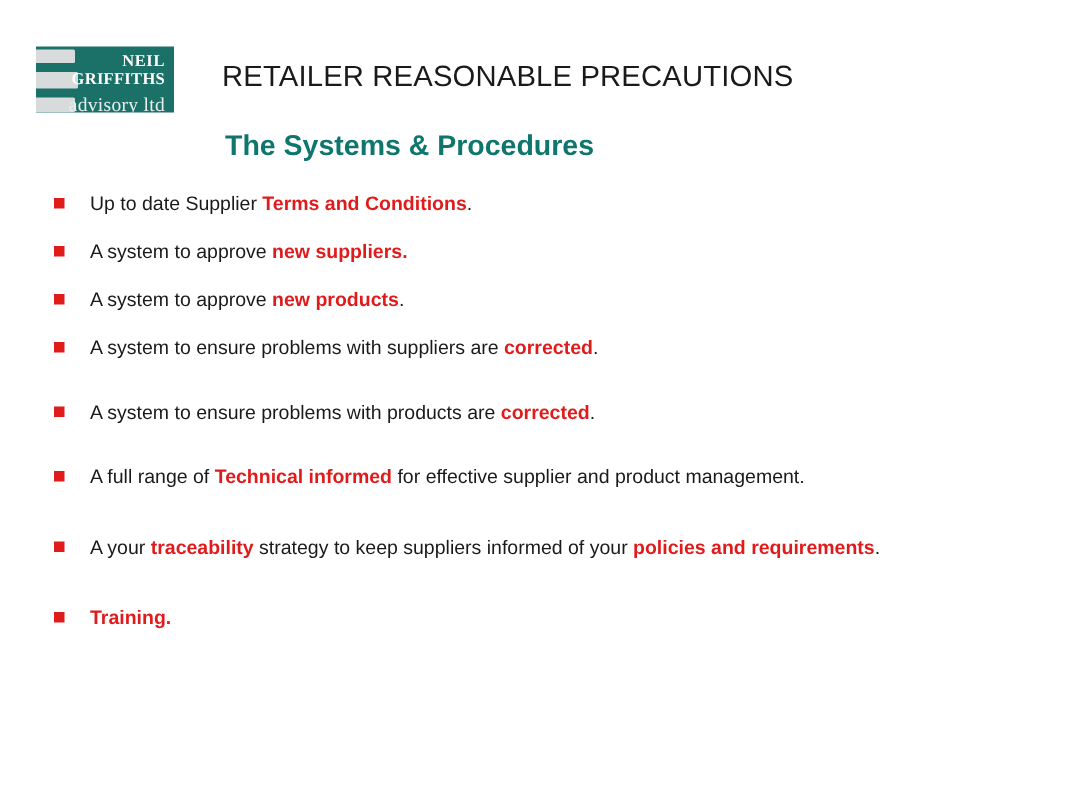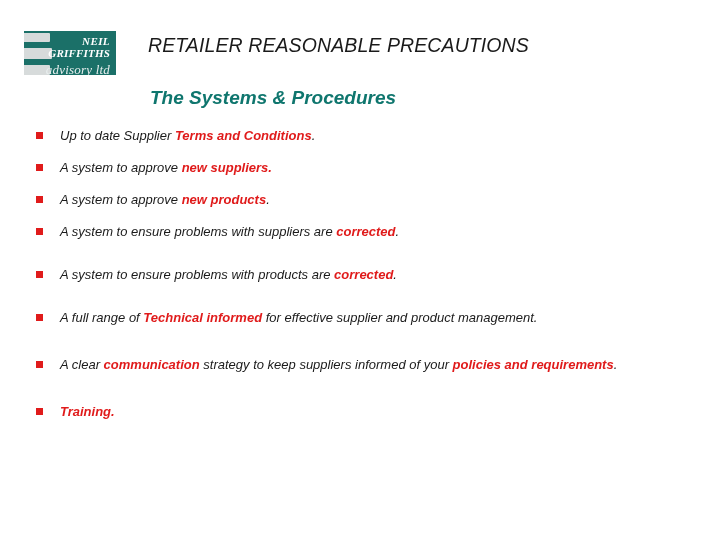--- a/index.html
+++ b/index.html
@@ -14,21 +14,20 @@
     overflow: hidden;
     position: relative;
   }
 
   .slide {
     position: absolute;
     left: 0; top: 0;
     width: 720px;
     height: 540px;
     background: #ffffff;
-    font-style: italic;
   }
 
   
   .logo {
     position: absolute;
     left: 24px;
     top: 31px;
     width: 92px;
     height: 44px;
     background: #1b7068;
@@ -70,21 +69,21 @@
     display: block;
     margin-top: 4px;
     letter-spacing: 0.2px;
     color: #e8eeee;
   }
 
   
   .slide-title {
     position: absolute;
     left: 148px;
-    top: 34px;
+    top: 40px;
     font-size: 19.5px;
     color: #1a1a1a;
     font-weight: normal;
     letter-spacing: 0.1px;
     white-space: nowrap;
   }
   .slide-subtitle {
     position: absolute;
     left: 150px;
     top: 87px;
@@ -167,21 +166,21 @@
       <div class="bullet-item gap-lg">
         <span class="bullet-marker"></span>
         <span class="bullet-text"><span>A system to ensure problems with products are </span><span class="em">corrected</span><span>.</span></span>
       </div>
       <div class="bullet-item gap-xl">
         <span class="bullet-marker"></span>
         <span class="bullet-text"><span>A full range of </span><span class="em">Technical informed</span><span> for effective supplier and product management.</span></span>
       </div>
       <div class="bullet-item gap-xl">
         <span class="bullet-marker"></span>
-        <span class="bullet-text"><span>A clear </span><span class="em">communication</span><span> strategy to keep suppliers informed of your </span><span class="em">policies and requirements</span><span>.</span></span>
+        <span class="bullet-text"><span>A your </span><span class="em">traceability</span><span> strategy to keep suppliers informed of your </span><span class="em">policies and requirements</span><span>.</span></span>
       </div>
       <div class="bullet-item gap-xxl">
         <span class="bullet-marker"></span>
         <span class="bullet-text"><span class="em">Training.</span></span>
       </div>
     </div>
 
 </div>
 
 </body></html>

